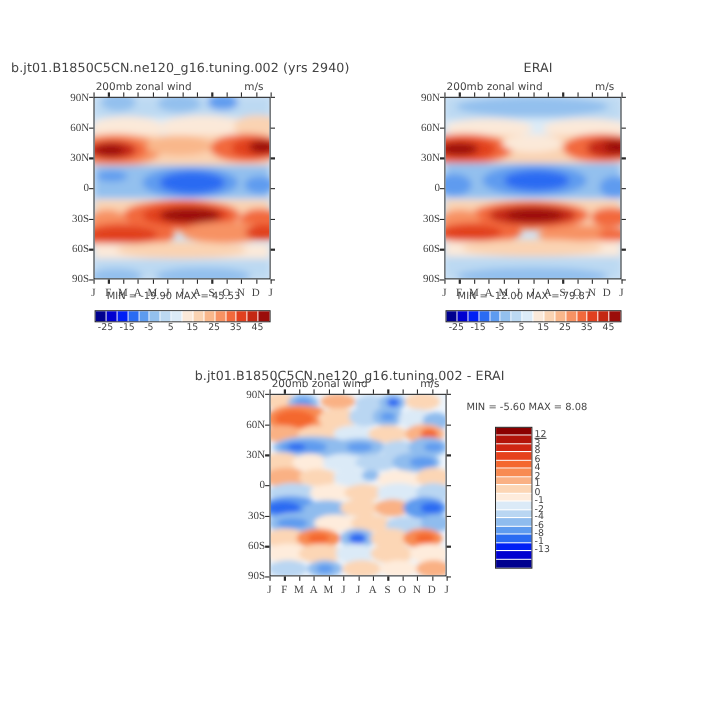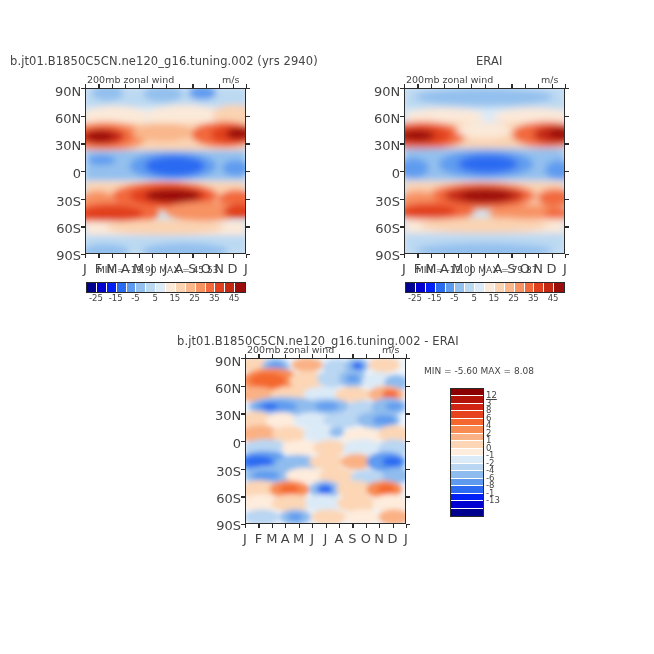--- a/index.html
+++ b/index.html
@@ -50,23 +50,24 @@
   
   .tick {
     position: absolute;
     background: #2b2b2b;
   }
   .tick-v { width: 1.2px; height: 4px; }
   .tick-h { height: 1.2px; width: 4px; }
 
   .axlabel {
     position: absolute;
-    font-size: 13px;
+    font-size: 10px;
     color: #444444;
     white-space: nowrap;
+    font-family: Liberation Serif, serif;
   }
   .ylabel { text-align: right; }
   .xlabel { text-align: center; }
 
   .minmax {
     position: absolute;
     font-size: 9px;
     color: #444444;
     white-space: nowrap;
   }

